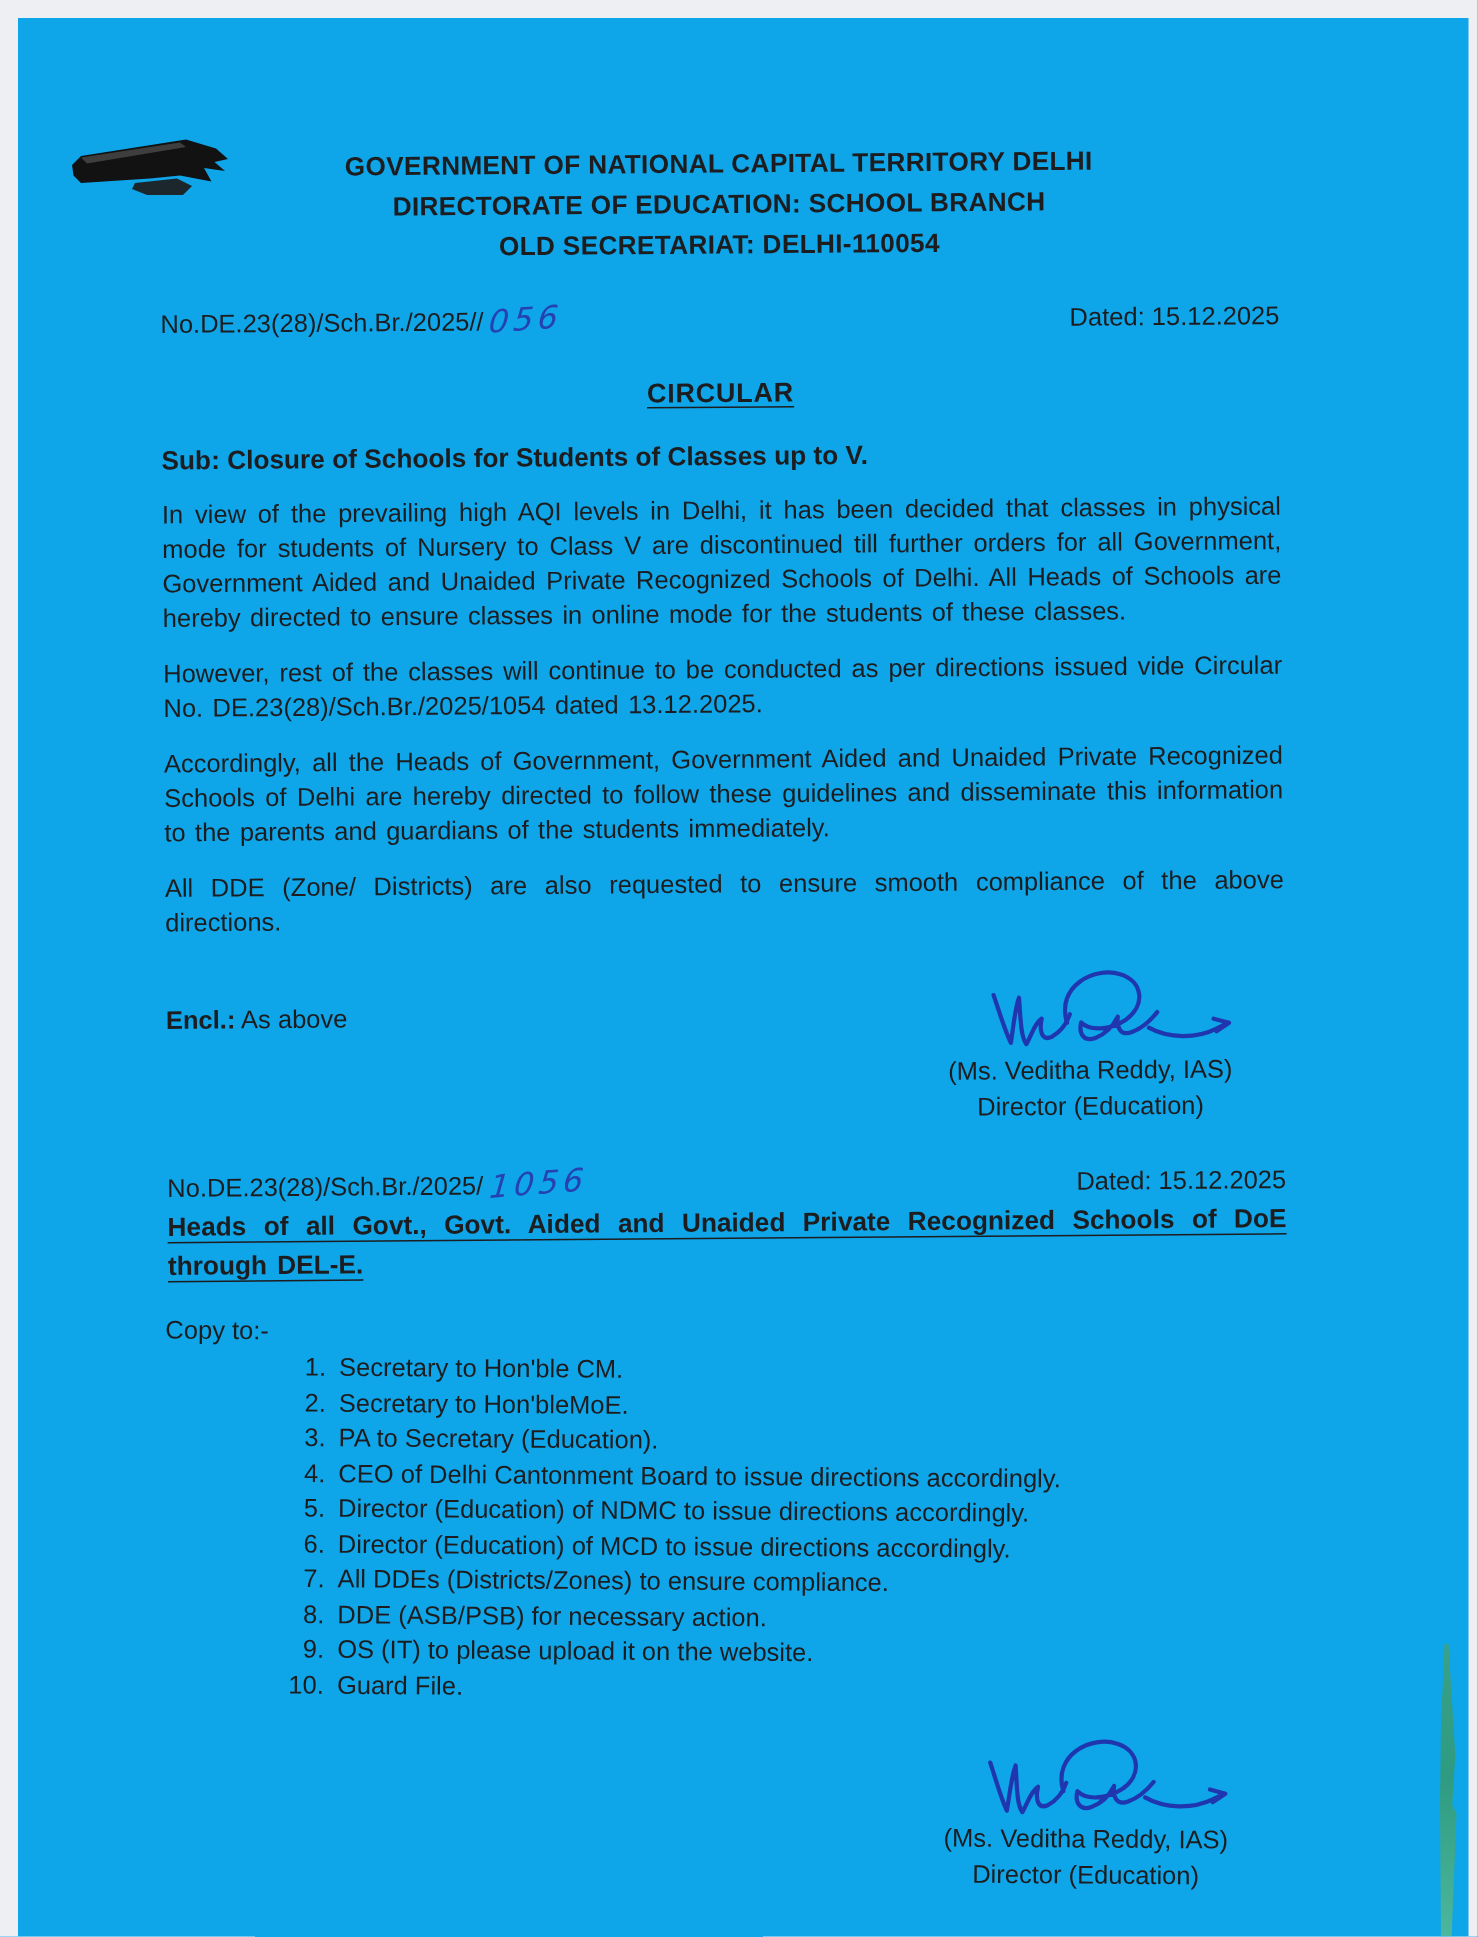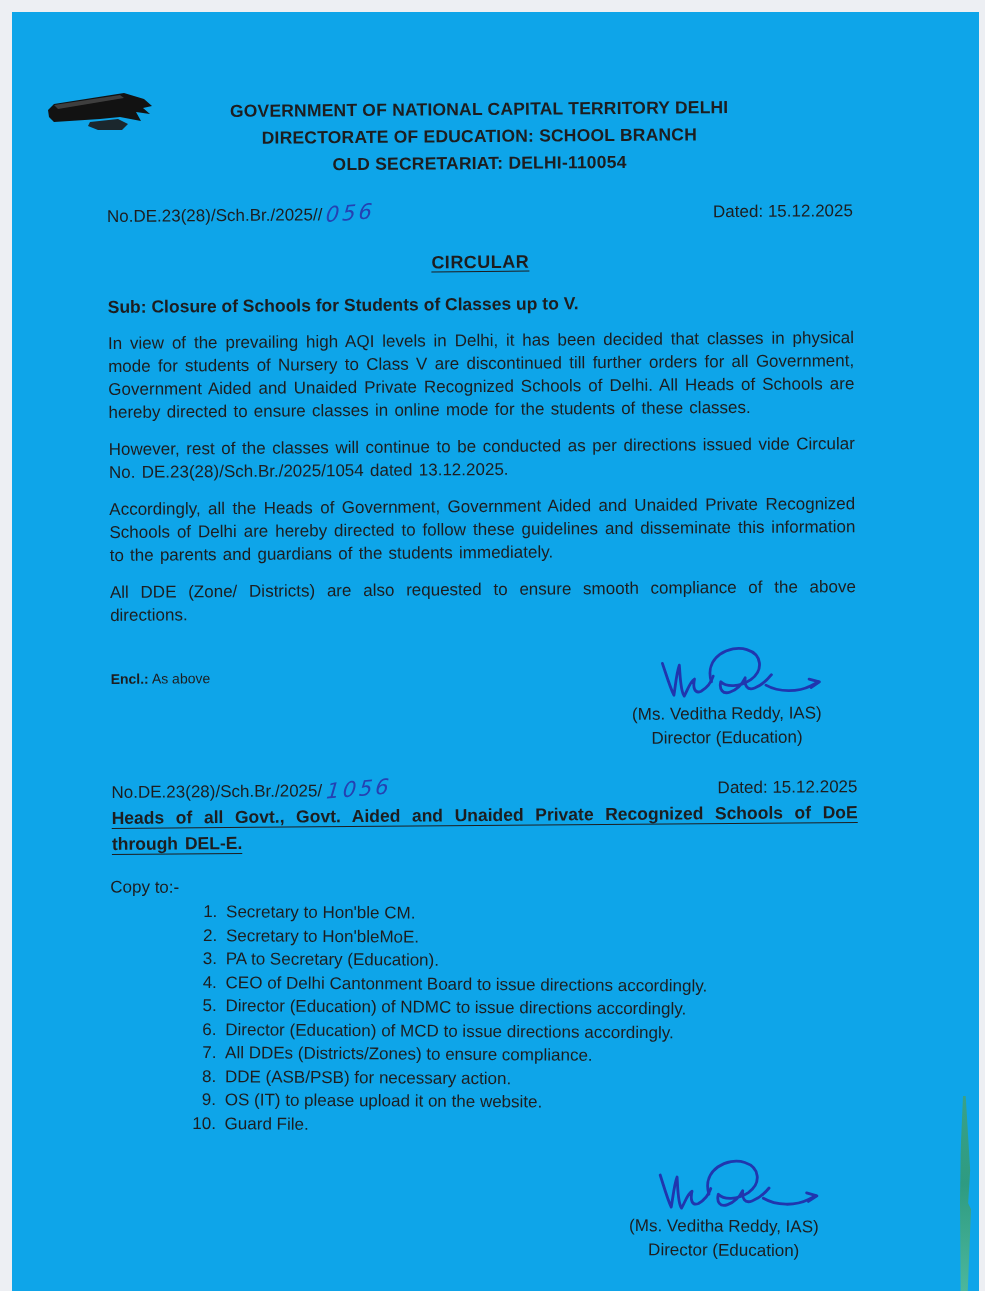--- a/index.html
+++ b/index.html
@@ -54,21 +54,21 @@
 
   .body-para {
     margin-top:14px;
     font-size:17px;
     line-height:23px;
     text-align:justify;
     word-spacing:1.5px;
   }
 
   .encl-sig-row { display:flex; justify-content:space-between; align-items:flex-start; margin-top:22px; }
-  .encl { font-size:14px; padding-top:22px; }
+  .encl { font-size:17px; padding-top:22px; }
   .encl b { font-weight:bold; }
 
   .sig-block { text-align:center; width:260px; }
   .sig-block.second { margin-left:auto; margin-top:18px; }
   .signature-svg { width:180px; height:62px; display:block; margin:0 auto -4px 52px; }
   .sig-name { font-size:17px; line-height:24px; white-space:nowrap; }
   .sig-desig { font-size:17px; line-height:24px; }
 
   .ref-row.second { margin-top:24px; }
   .addressee {

